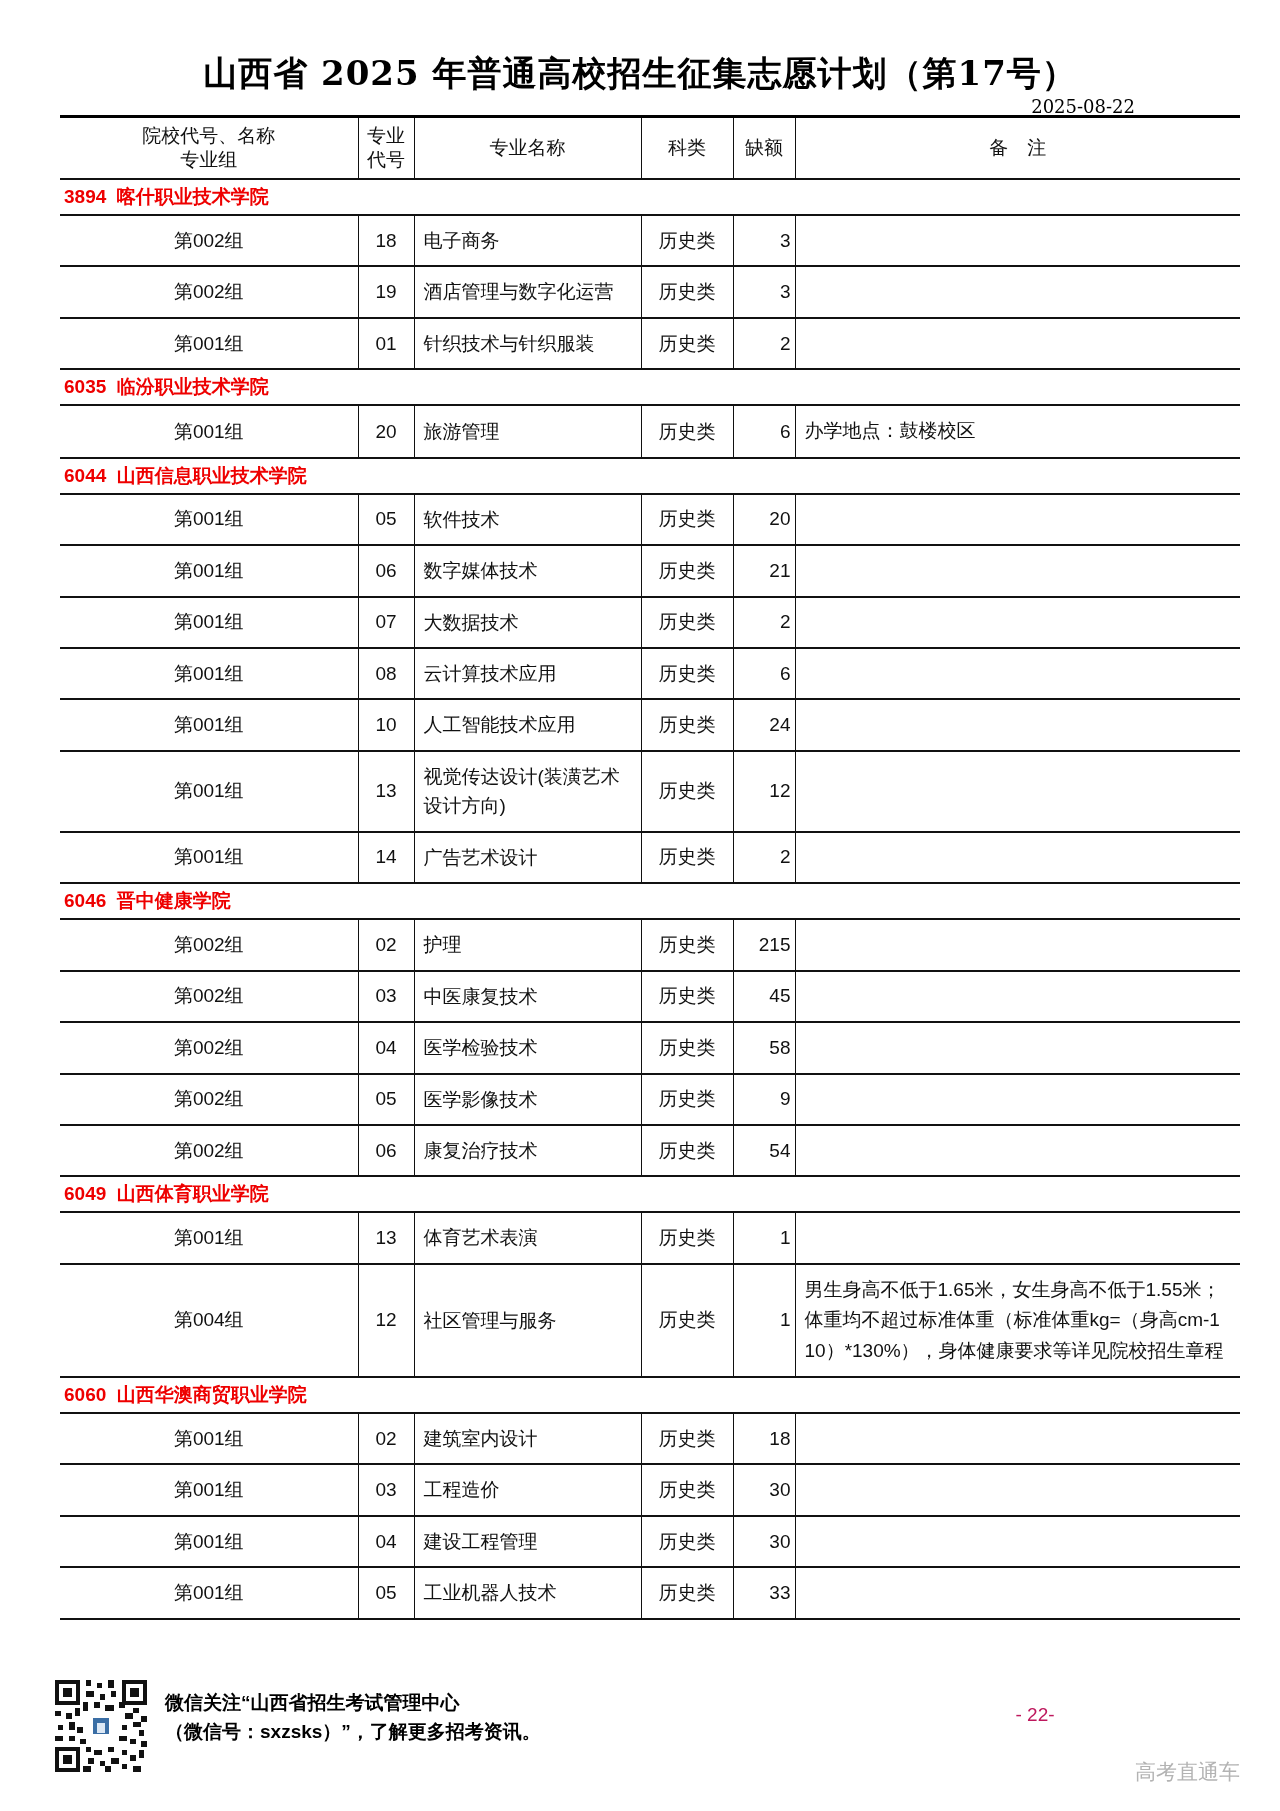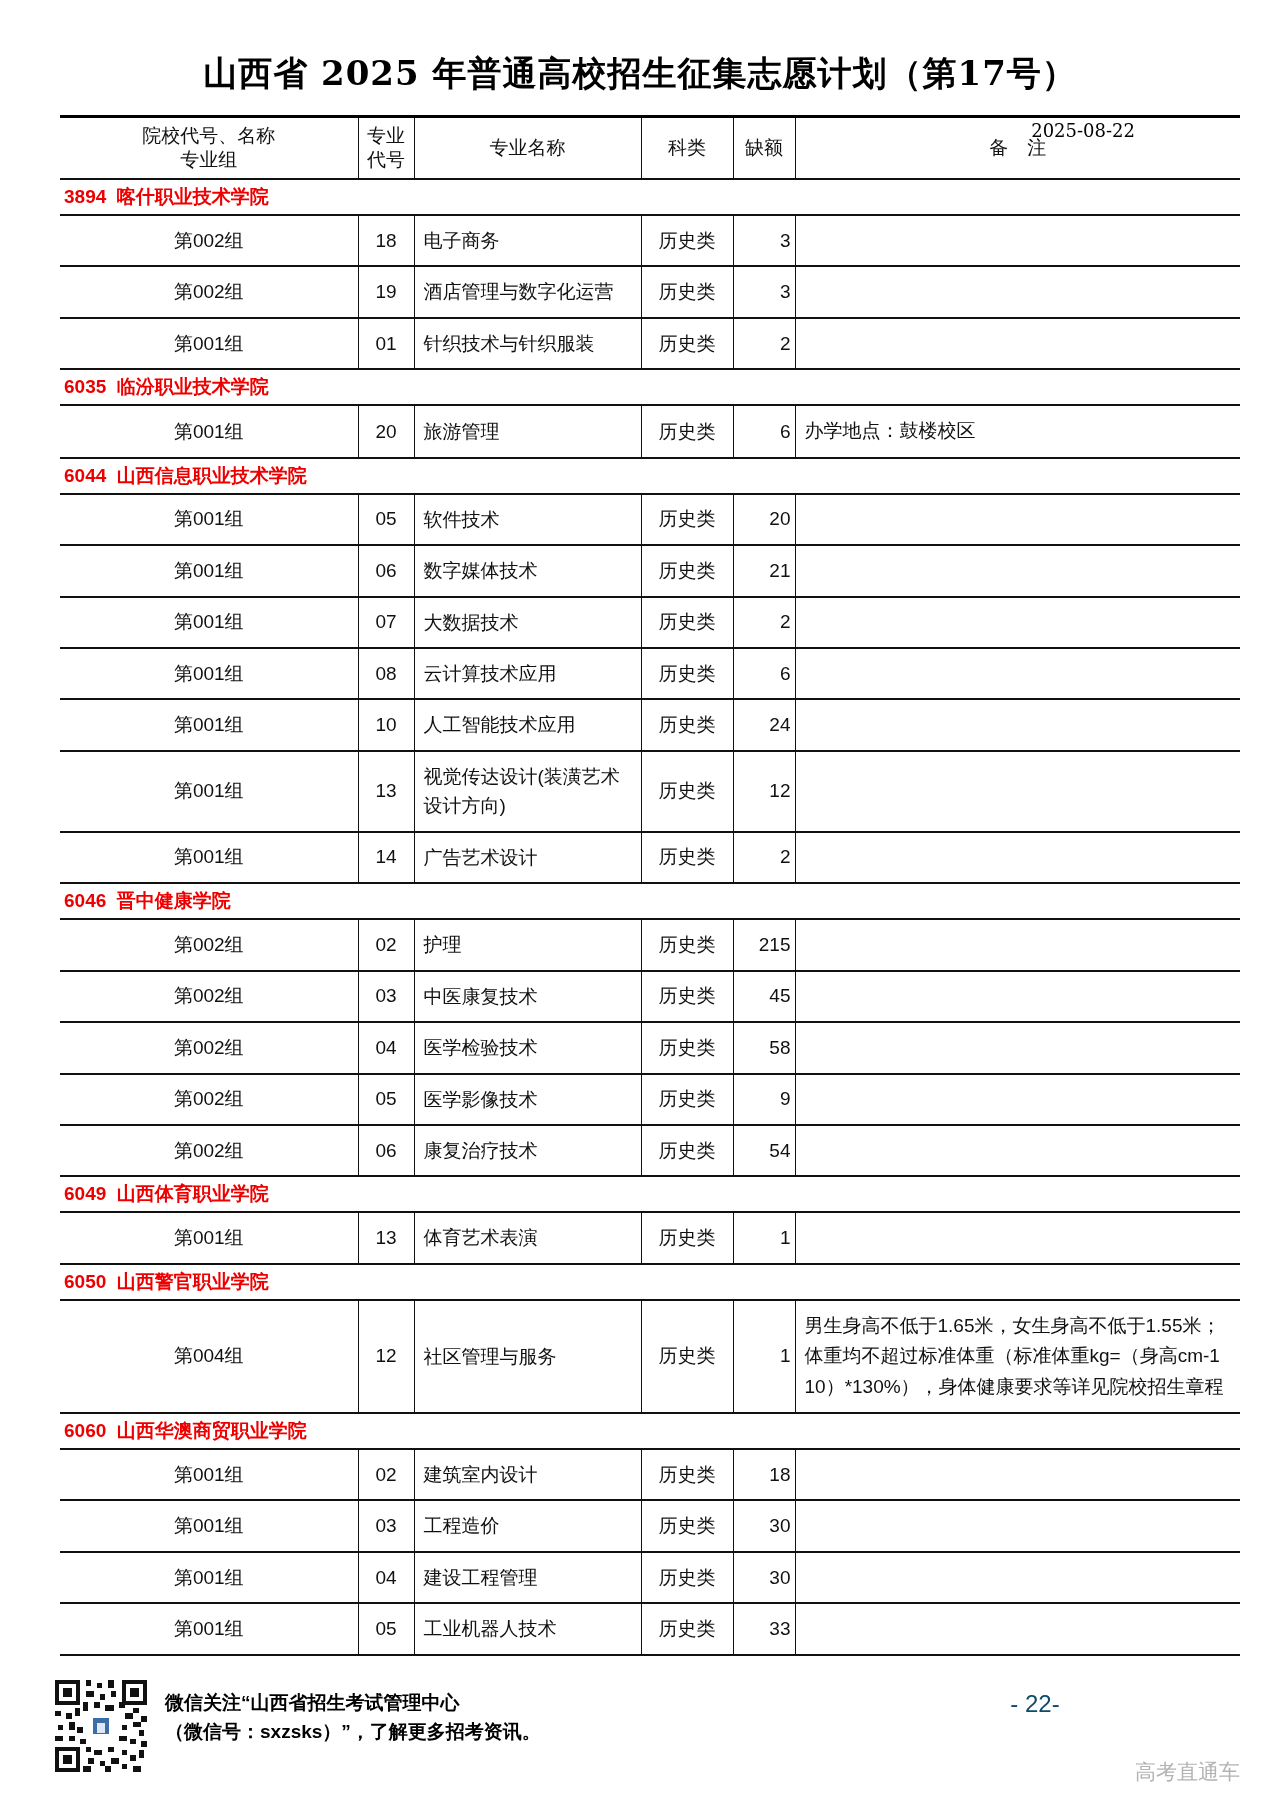--- a/index.html
+++ b/index.html
@@ -1,41 +1,41 @@
 <!DOCTYPE html>
 <html><head>
 <meta charset="utf-8">
 <style>
   html,body{margin:0;padding:0;background:#ffffff;}
   .page{position:relative;width:1280px;height:1811px;background:#fff;overflow:hidden;
         font-family:"Liberation Sans","DejaVu Sans",sans-serif;color:#111;}
   .title{margin:9px;padding-top:42px;text-align:center;font-size:34px;font-weight:bold;
          letter-spacing:1px;font-family:"DejaVu Serif","Liberation Serif",serif;color:#000;}
   .date{position:absolute;top:96px;left:1030px;width:105px;text-align:right;font-size:18px;
-        font-family:"DejaVu Serif","Liberation Serif",serif;color:#000;margin-top:24px;}
+        font-family:"DejaVu Serif","Liberation Serif",serif;color:#000;}
   table.plan{border-collapse:collapse;table-layout:fixed;width:1180px;margin:18px 40px 0 60px;
              border-top:3px solid #000;border-bottom:2px solid #111;}
   table.plan td,table.plan th{font-size:19px;vertical-align:middle;word-break:break-all;}
   thead th{border-bottom:2.5px solid #111;border-left:1.5px solid #111;font-weight:normal;
            text-align:center;height:56px;line-height:1.25;padding:2px 0;}
   thead th:first-child{border-left:none;font-family:Liberation Serif, serif;}
   tr.section-row td{border-top:2px solid #111;color:var(--red,#ee0000);font-weight:bold;
                     text-align:left;padding:4px 0 4px 4px;height:24px;}
   tr.data-row td{border-top:2px solid #111;border-left:1.5px solid #111;padding:10px 0;}
   tr.data-row td:first-child{border-left:none;}
   td.c-group{text-align:center;}
   td.c-code{text-align:center;}
   td.c-major{text-align:left;padding-left:9px !important;padding-right:9px !important;line-height:1.55;}
   td.c-subject{text-align:center;}
   td.c-vacancy{text-align:right;padding-right:4px !important;}
   td.c-remark{text-align:left;padding-left:9px !important;padding-right:14px !important;line-height:1.6;}
   .footer{position:absolute;left:55px;top:1678px;width:1180px;height:110px;}
   .qr{position:absolute;left:0;top:2px;width:92px;height:92px;}
   .wechat{position:absolute;left:110px;top:10px;font-size:19px;font-weight:bold;line-height:1.55;color:#000;}
-  .pageno{position:absolute;left:925px;top:12px;width:110px;text-align:center;font-size:24px;color:#0c4a6e;}
+  .pageno{position:absolute;left:925px;top:26px;width:110px;text-align:center;font-size:19px;color:#be185d;}
   .watermark{position:absolute;right:40px;top:1758px;font-size:21px;color:#b3b3b3;}
 </style>
 </head>
 <body>
 
 <div class="page" style="--red: #ee0000;">
 
   <h1 class="title">山西省 2025 年普通高校招生征集志愿计划（第17号）</h1>
   <div class="date">2025-08-22</div>
 
@@ -232,23 +232,20 @@
 
     <tr class="data-row">
       <td class="c-group">第001组</td>
       <td class="c-code">13</td>
       <td class="c-major">体育艺术表演</td>
       <td class="c-subject">历史类</td>
       <td class="c-vacancy">1</td>
       <td class="c-remark"></td>
     </tr>
 
-    <tr class="section-row">
-      <td colspan="6"><span>6050</span>&nbsp;&nbsp;<span>山西警官职业学院</span></td>
-    </tr>
 
     <tr class="data-row">
       <td class="c-group">第004组</td>
       <td class="c-code">12</td>
       <td class="c-major">社区管理与服务</td>
       <td class="c-subject">历史类</td>
       <td class="c-vacancy">1</td>
       <td class="c-remark">男生身高不低于1.65米，女生身高不低于1.55米；体重均不超过标准体重（标准体重kg=（身高cm-110）*130%），身体健康要求等详见院校招生章程</td>
     </tr>
 

